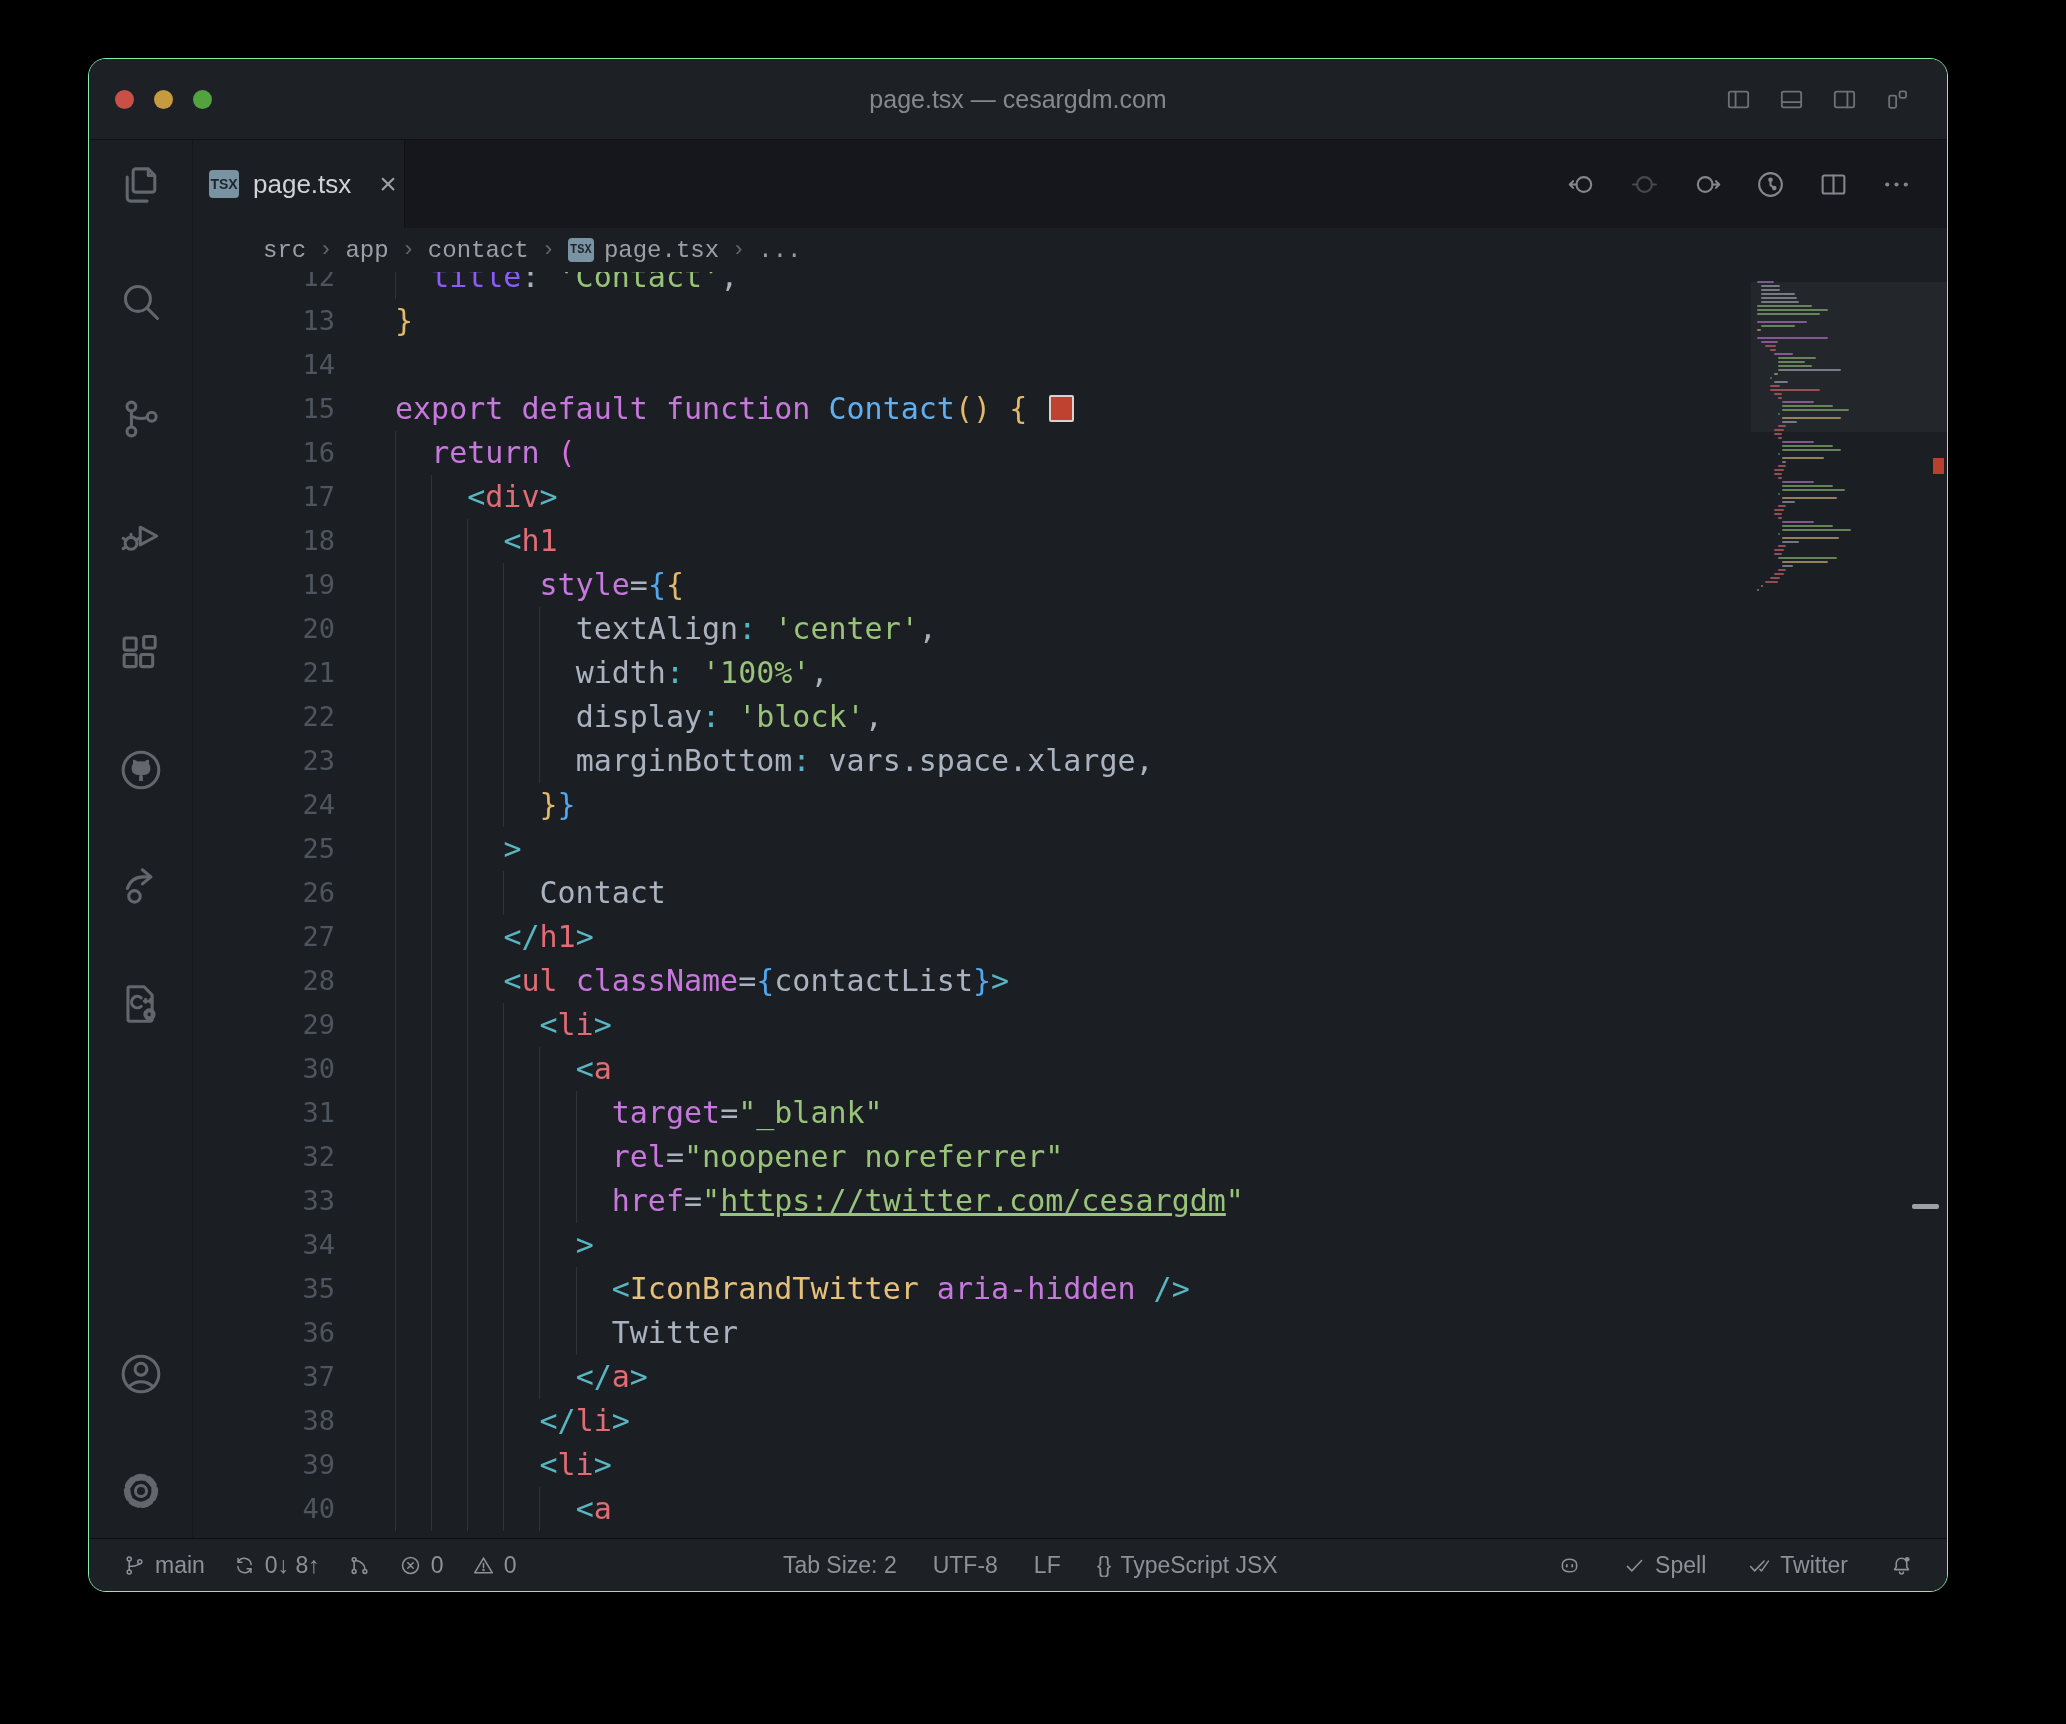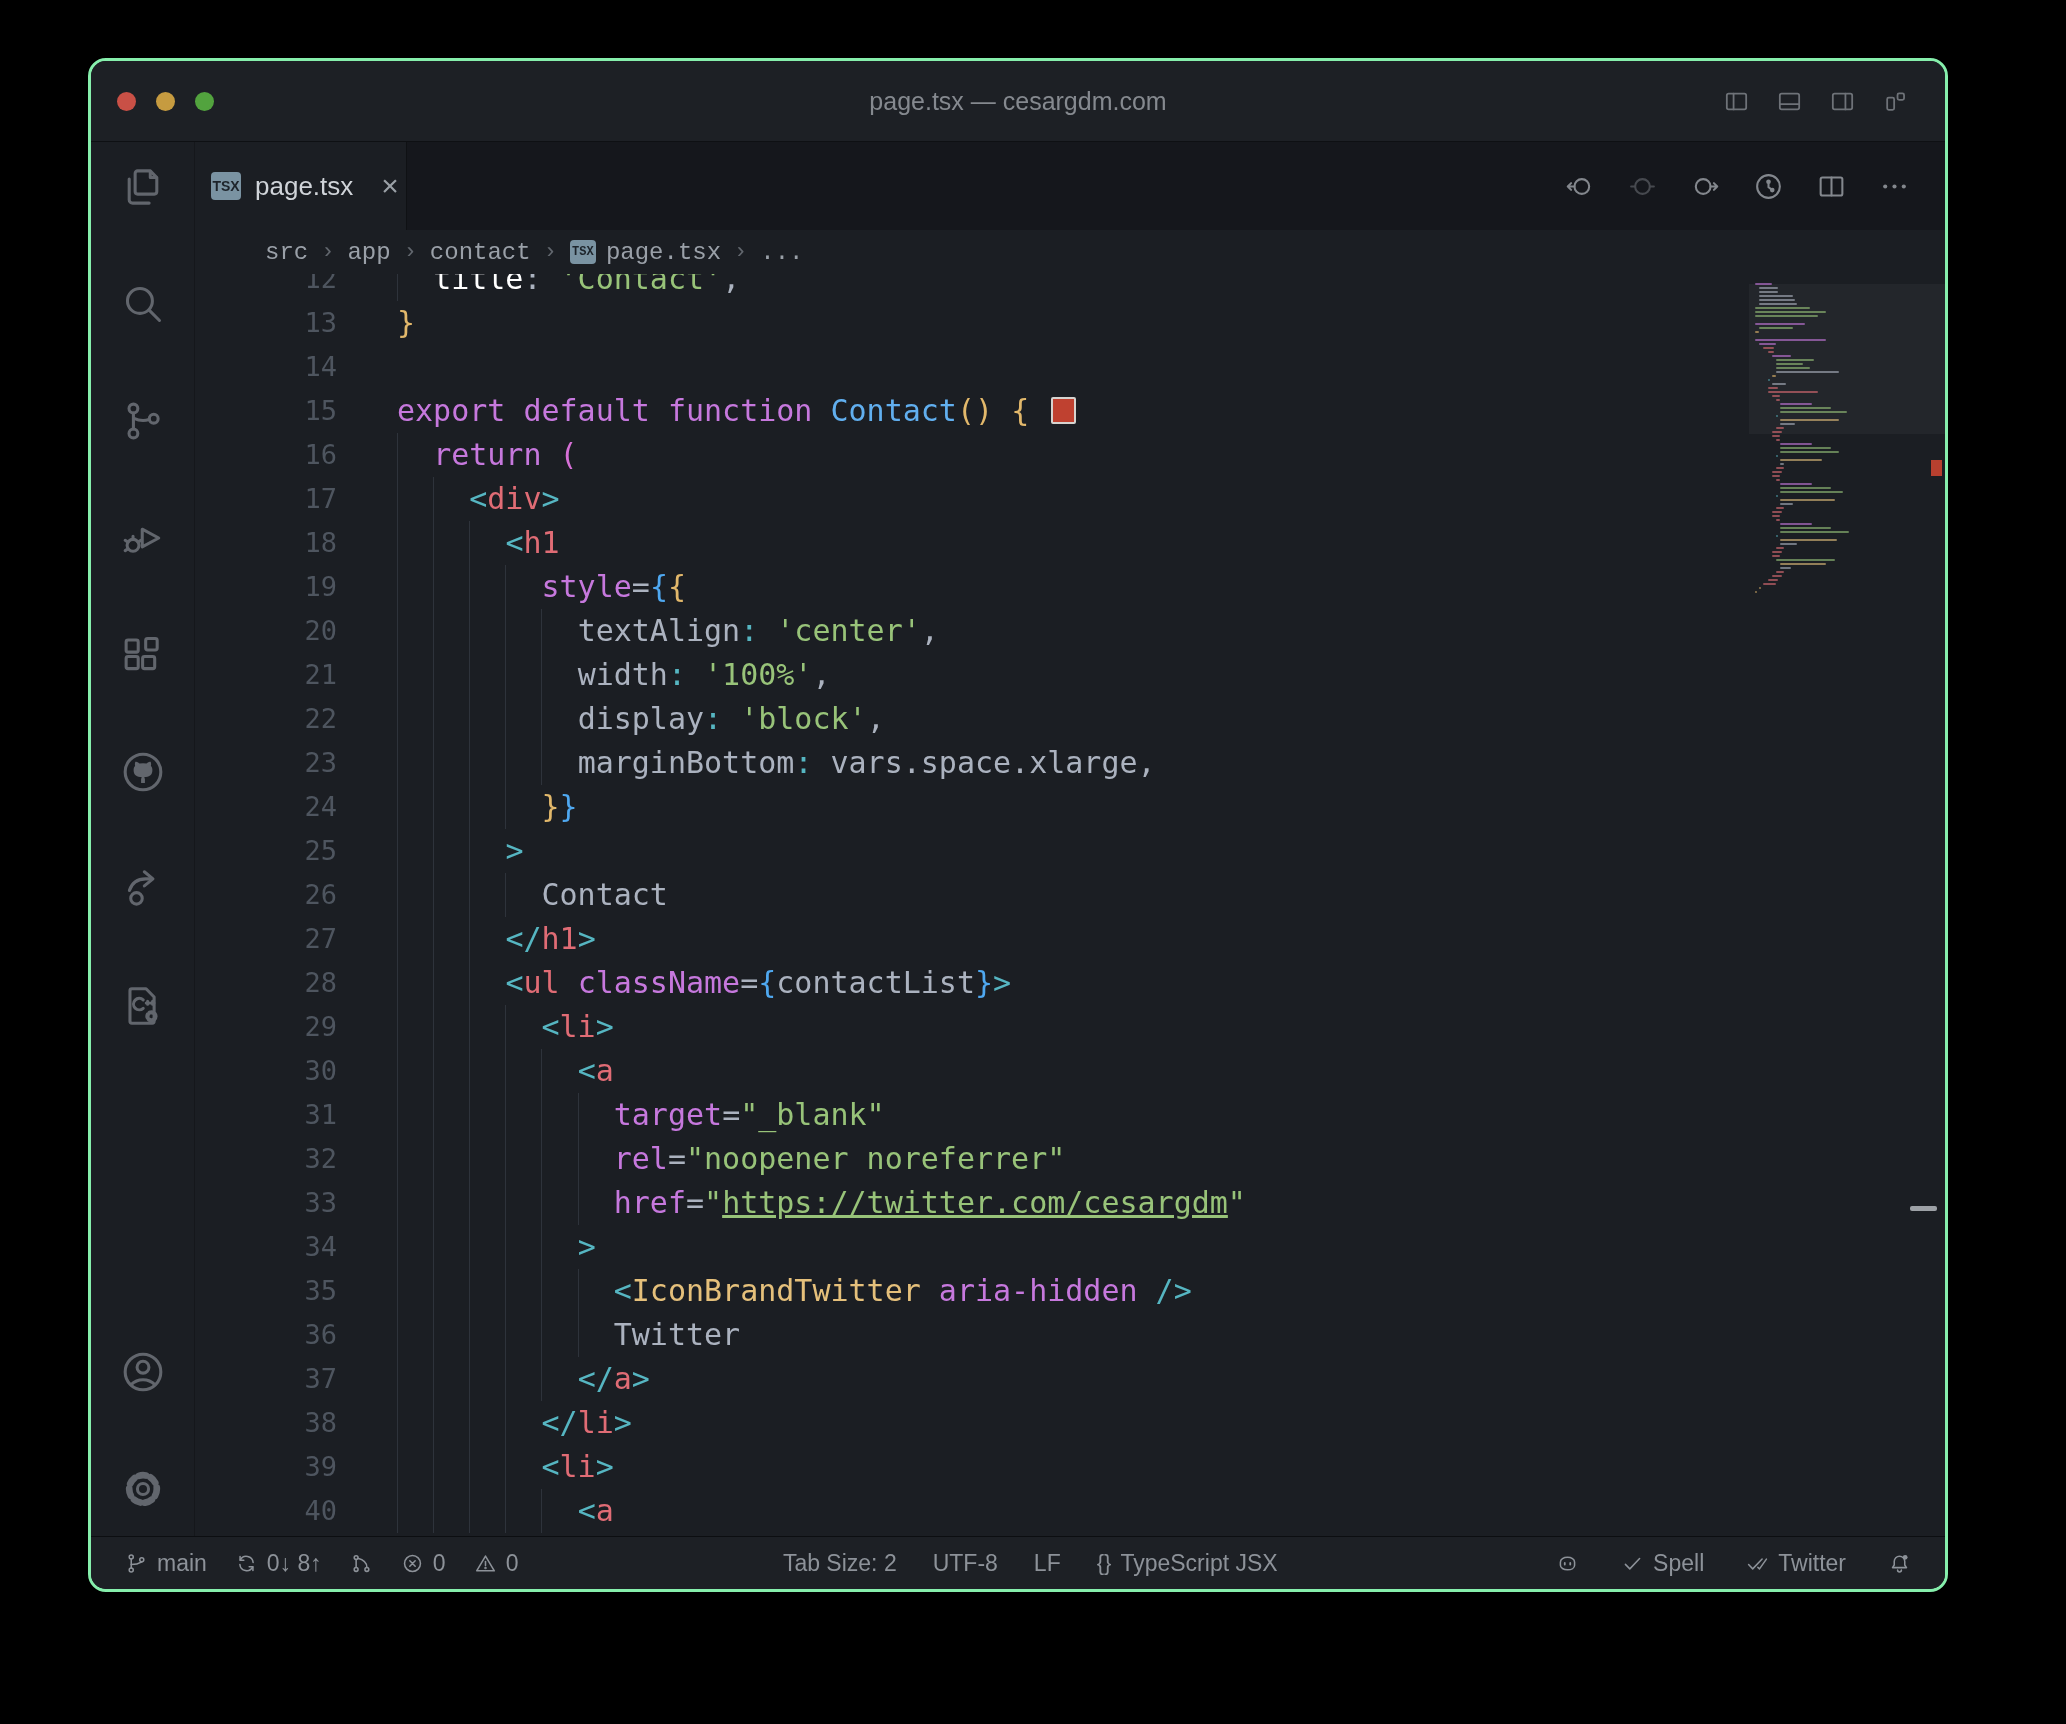--- a/index.html
+++ b/index.html
@@ -1,17 +1,17 @@
 <!DOCTYPE html>
 <html><head>
 <meta charset="utf-8">
 <style>
   html,body{margin:0;padding:0;}
   body{width:2066px;height:1724px;background:#000;font-family:"Liberation Sans",sans-serif;overflow:hidden;position:relative;}
-  .window{position:absolute;left:88px;top:58px;width:1860px;height:1534px;background:#1b1e23;border-radius:18px;border:3px solid #86efac;box-sizing:border-box;overflow:hidden;display:flex;flex-direction:column;}
+  .window{position:absolute;left:88px;top:58px;width:1860px;height:1534px;background:#1b1e23;border-radius:18px;border:1px solid #86efac;box-sizing:border-box;overflow:hidden;display:flex;flex-direction:column;}
   
   .titlebar{height:80px;flex:0 0 80px;background:#1d2025;border-bottom:1px solid #0e1013;display:flex;align-items:center;position:relative;}
   .lights{display:flex;gap:20px;margin-left:26px;}
   .light{width:19px;height:19px;border-radius:50%;}
   .l-red{background:#c95046;}.l-yellow{background:#c69b40;}.l-green{background:#52a33e;}
   .win-title{position:absolute;left:0;right:0;text-align:center;color:#85898f;font-size:25px;pointer-events:none;}
   .layout-controls{margin-left:auto;display:flex;gap:26px;margin-right:36px;}
   .layout-controls .icon{width:27px;height:27px;color:#6e7278;}
   
   .body-row{flex:1;display:flex;min-height:0;}
@@ -222,21 +222,21 @@
           <span class="crumb">contact</span>
           <span class="crumb-sep">›</span>
           <span class="badge">TSX</span>
           <span class="crumb">page.tsx</span>
           <span class="crumb-sep">›</span>
           <span class="crumb">...</span>
         </div>
 
       <div class="editor">
         <div class="code-scroll" id="code">
-            <div class="line-row"><span class="gutter">12</span><span class="code-cell"><i class="guide" style="left: 0ch;"></i><span>  <span style="color: #ffffff; text-align: center;">title</span><span style="color: rgb(171, 178, 191);">: </span><span style="color: rgb(152, 195, 121);">'Contact'</span><span style="color: rgb(171, 178, 191);">,</span></span></span></div>
+            <div class="line-row"><span class="gutter">12</span><span class="code-cell"><i class="guide" style="left: 0ch;"></i><span>  <span style="color: #8b5cf6; text-align: center;">title</span><span style="color: rgb(171, 178, 191);">: </span><span style="color: rgb(152, 195, 121);">'Contact'</span><span style="color: rgb(171, 178, 191);">,</span></span></span></div>
             <div class="line-row"><span class="gutter">13</span><span class="code-cell"><span><span style="color: rgb(226, 184, 107);">}</span></span></span></div>
             <div class="line-row"><span class="gutter">14</span><span class="code-cell"><span></span></span></div>
             <div class="line-row"><span class="gutter">15</span><span class="code-cell"><span><span style="color: rgb(198, 120, 221);">export</span><span style="color: rgb(171, 178, 191);"> </span><span style="color: rgb(198, 120, 221);">default</span><span style="color: rgb(171, 178, 191);"> </span><span style="color: rgb(198, 120, 221);">function</span><span style="color: rgb(171, 178, 191);"> </span><span style="color: rgb(97, 175, 239);">Contact</span><span style="color: rgb(226, 184, 107);">()</span><span style="color: rgb(171, 178, 191);"> </span><span style="color: rgb(226, 184, 107);">{</span></span><span class="deco-box"></span></span></div>
             <div class="line-row"><span class="gutter">16</span><span class="code-cell"><i class="guide" style="left: 0ch;"></i><span>  <span style="color: rgb(198, 120, 221);">return</span><span style="color: rgb(171, 178, 191);"> </span><span style="color: rgb(214, 112, 214);">(</span></span></span></div>
             <div class="line-row"><span class="gutter">17</span><span class="code-cell"><i class="guide" style="left: 0ch;"></i><i class="guide" style="left: 2ch;"></i><span>    <span style="color: rgb(86, 182, 194);">&lt;</span><span style="color: rgb(224, 108, 117);">div</span><span style="color: rgb(86, 182, 194);">&gt;</span></span></span></div>
             <div class="line-row"><span class="gutter">18</span><span class="code-cell"><i class="guide" style="left: 0ch;"></i><i class="guide" style="left: 2ch;"></i><i class="guide" style="left: 4ch;"></i><span>      <span style="color: rgb(86, 182, 194);">&lt;</span><span style="color: rgb(224, 108, 117);">h1</span></span></span></div>
             <div class="line-row"><span class="gutter">19</span><span class="code-cell"><i class="guide" style="left: 0ch;"></i><i class="guide" style="left: 2ch;"></i><i class="guide" style="left: 4ch;"></i><i class="guide" style="left: 6ch;"></i><span>        <span style="color: rgb(198, 120, 221);">style</span><span style="color: rgb(171, 178, 191);">=</span><span style="color: rgb(79, 168, 240);">{</span><span style="color: rgb(226, 184, 107);">{</span></span></span></div>
             <div class="line-row"><span class="gutter">20</span><span class="code-cell"><i class="guide" style="left: 0ch;"></i><i class="guide" style="left: 2ch;"></i><i class="guide" style="left: 4ch;"></i><i class="guide" style="left: 6ch;"></i><i class="guide" style="left: 8ch;"></i><span>          <span style="color: rgb(171, 178, 191);">textAlign</span><span style="color: rgb(86, 182, 194);">:</span><span style="color: rgb(171, 178, 191);"> </span><span style="color: rgb(152, 195, 121);">'center'</span><span style="color: rgb(171, 178, 191);">,</span></span></span></div>
             <div class="line-row"><span class="gutter">21</span><span class="code-cell"><i class="guide" style="left: 0ch;"></i><i class="guide" style="left: 2ch;"></i><i class="guide" style="left: 4ch;"></i><i class="guide" style="left: 6ch;"></i><i class="guide" style="left: 8ch;"></i><span>          <span style="color: rgb(171, 178, 191);">width</span><span style="color: rgb(86, 182, 194);">:</span><span style="color: rgb(171, 178, 191);"> </span><span style="color: rgb(152, 195, 121);">'100%'</span><span style="color: rgb(171, 178, 191);">,</span></span></span></div>
             <div class="line-row"><span class="gutter">22</span><span class="code-cell"><i class="guide" style="left: 0ch;"></i><i class="guide" style="left: 2ch;"></i><i class="guide" style="left: 4ch;"></i><i class="guide" style="left: 6ch;"></i><i class="guide" style="left: 8ch;"></i><span>          <span style="color: rgb(171, 178, 191);">display</span><span style="color: rgb(86, 182, 194);">:</span><span style="color: rgb(171, 178, 191);"> </span><span style="color: rgb(152, 195, 121);">'block'</span><span style="color: rgb(171, 178, 191);">,</span></span></span></div>

